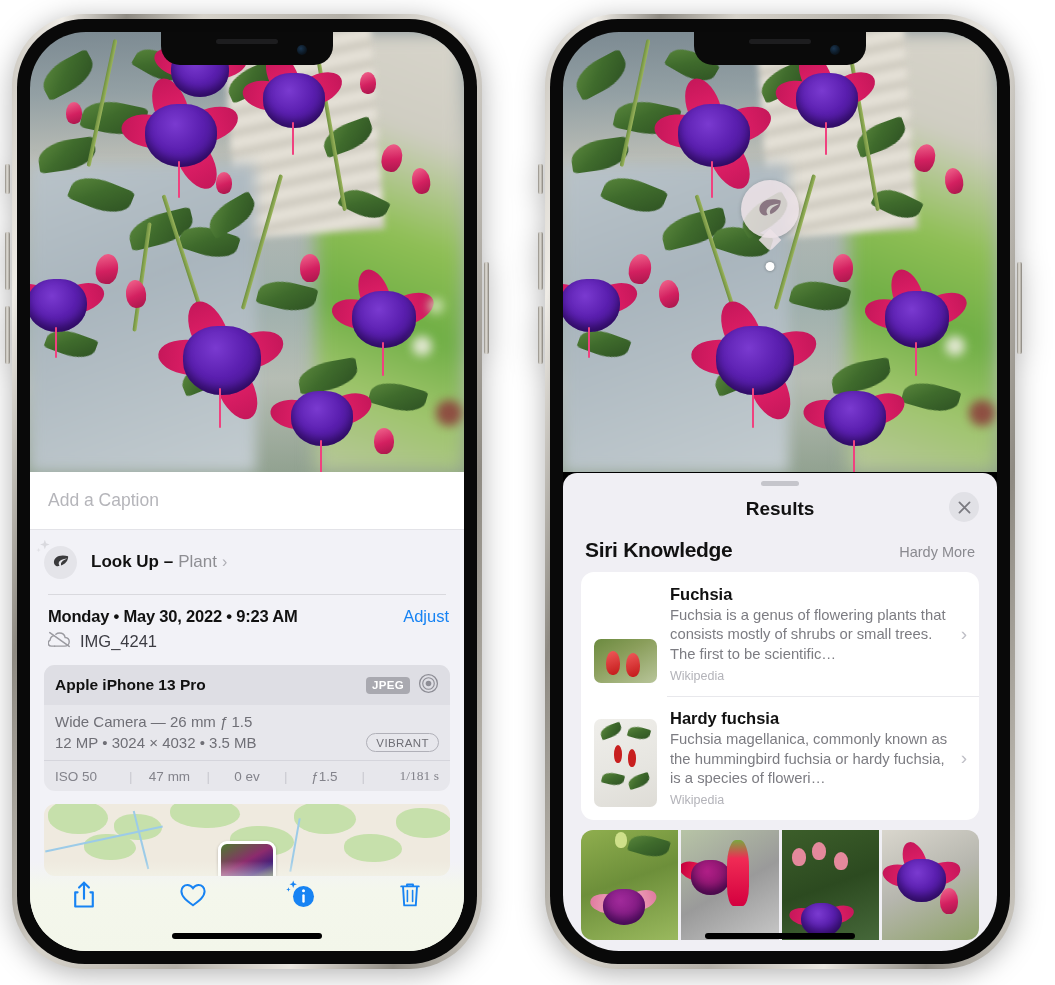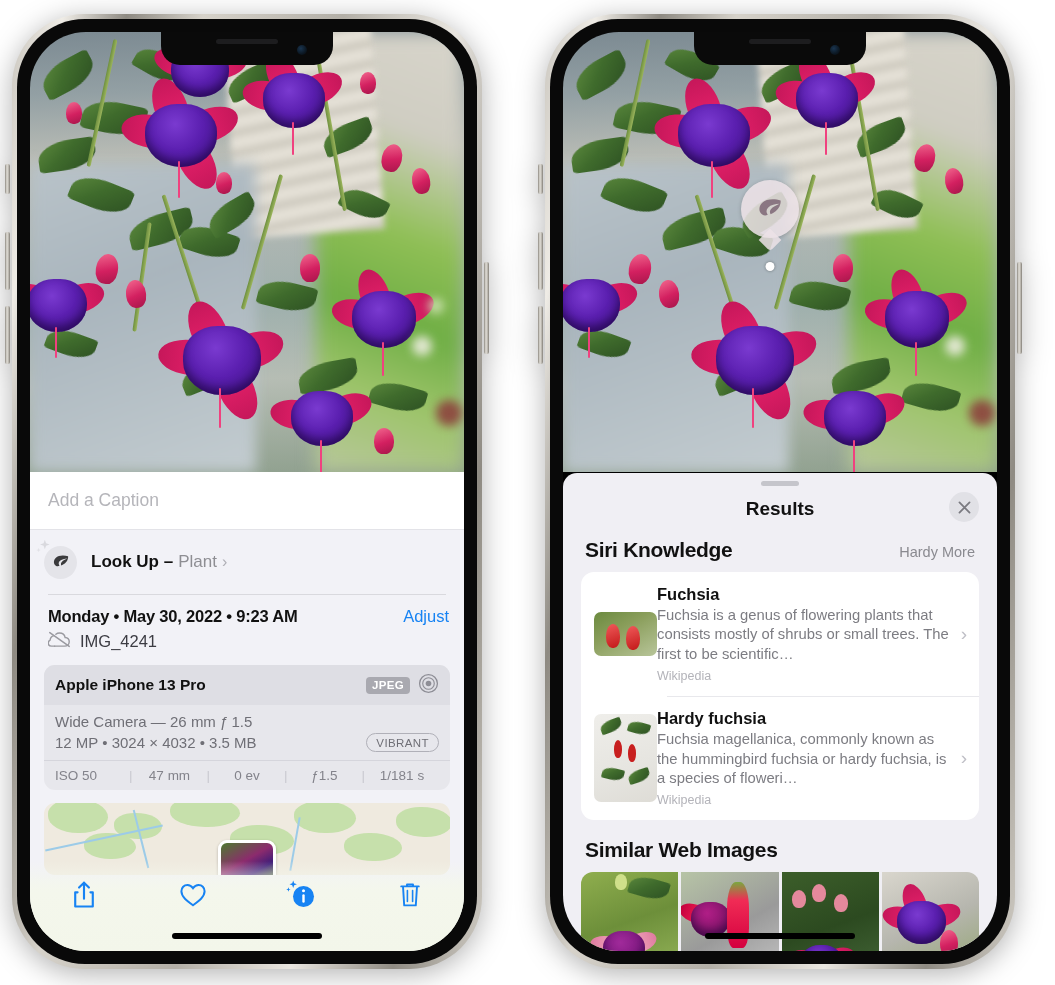--- a/index.html
+++ b/index.html
@@ -213,21 +213,21 @@
     position:absolute; right: 11px; bottom: 8px;
     border:1px solid #b0b0b8; color:#6f6f76;
     font-size: 11.5px; padding: 2.5px 9px; border-radius: 11px; letter-spacing:.4px;
   }
   .meta-foot {
     display:flex; align-items:center; border-top:1px solid #d5d5dc;
     padding: 7px 11px; color:#83838b; font-size:13.5px;
   }
   .meta-foot span.cell { flex:1; text-align:center; }
   .meta-foot span.cell:first-child { text-align:left; }
-  .meta-foot span.cell:last-child  { text-align:center; }
+  .meta-foot span.cell:last-child  { text-align:right;font-family:Liberation Serif, serif; }
   .meta-foot .sep { color:#c9c9d0; }
 
   .map-card {
     margin: 13px 14px 0 14px; height: 72px; border-radius: 11px;
     overflow: hidden; position: relative;
     background: #efeadf;
   }
   .map-green { position:absolute; background:#c6e0ab; border-radius: 44% 56% 48% 52%; }
   .map-road  { position:absolute; background:#9ccbe8; }
   .map-pin {
@@ -291,21 +291,21 @@
   .sec-head {
     display:flex; align-items: baseline; justify-content: space-between;
     padding: 6px 22px 10px 22px;
   }
   .sec-title { font-size: 21px; font-weight: 700; color:#111; letter-spacing:-.3px;text-align:center;}
   .sec-action { font-size: 14.5px; color:#8a8a90; }
 
   .kn-card {
     margin: 0 18px; background:#fff; border-radius: 13px; overflow:hidden;
   }
-  .kn-row { display:flex; padding: 13px 12px 13px 13px; align-items:center; position:relative; }
+  .kn-row { display:flex; padding: 13px 12px 13px 13px; gap: 13px; align-items:flex-end; position:relative; }
   .kn-row + .kn-row::before {
     content:""; position:absolute; left: 86px; right: 0; top:0; height:1px; background:#e8e8ec;
   }
   .kn-thumb { width: 63px; border-radius: 7px; overflow:hidden; flex:0 0 auto; position:relative; }
   .kn-thumb.a { height: 44px; background: linear-gradient(150deg,#6b8a3f 0%,#8a9e5b 40%,#b8c59a 100%); }
   .kn-thumb.b { height: 88px; background: linear-gradient(160deg,#efeeea 0%,#e6e5e0 60%,#dedcd6 100%); }
   .kn-body { flex:1 1 auto; min-width:0; padding-right: 14px;}
   .kn-title { font-size: 16.5px; font-weight:700; color:#111; margin-bottom: 2px;}
   .kn-desc { font-size: 14.8px; color:#7c7c82; line-height: 1.31; }
   .kn-src { font-size: 12.5px; color:#b3b3b9; margin-top: 5px;}
@@ -684,23 +684,20 @@
               </div>
               <div class="kn-body">
                 <div class="kn-title">Hardy fuchsia</div>
                 <div class="kn-desc">Fuchsia magellanica, commonly known as the hummingbird fuchsia or hardy fuchsia, is a species of floweri…</div>
                 <div class="kn-src">Wikipedia</div>
               </div>
               <span class="kn-chev">›</span>
             </div>
           </div>
 
-          <div class="sec-head" style="padding-top:18px;padding-bottom:0;">
-            <span class="sec-title">Similar Web Images</span>
-          </div>
 
           <div class="web-row">
             <div class="web-tile" style="background:linear-gradient(160deg,#8fae4e 0%,#6d8f3a 46%,#9ab95e 100%);">
               <div class="flw" style="left:6px;top:36px;width:74px;height:62px;">
                 <div class="sep" style="transform:rotate(188deg);background:linear-gradient(90deg,#f6b9c8,#e07ba0);"></div>
                 <div class="sep" style="transform:rotate(-20deg);background:linear-gradient(90deg,#f6b9c8,#e07ba0);"></div>
                 <div class="cor" style="background:radial-gradient(circle at 42% 32%,#a02a9a,#6c0f72);"></div>
               </div>
               <div class="lf" style="left:48px;top:6px;width:40px;height:20px;transform:rotate(16deg);"></div>
               <div class="bud" style="left:34px;top:2px;width:12px;height:16px;background:#cfe08a;"></div>

